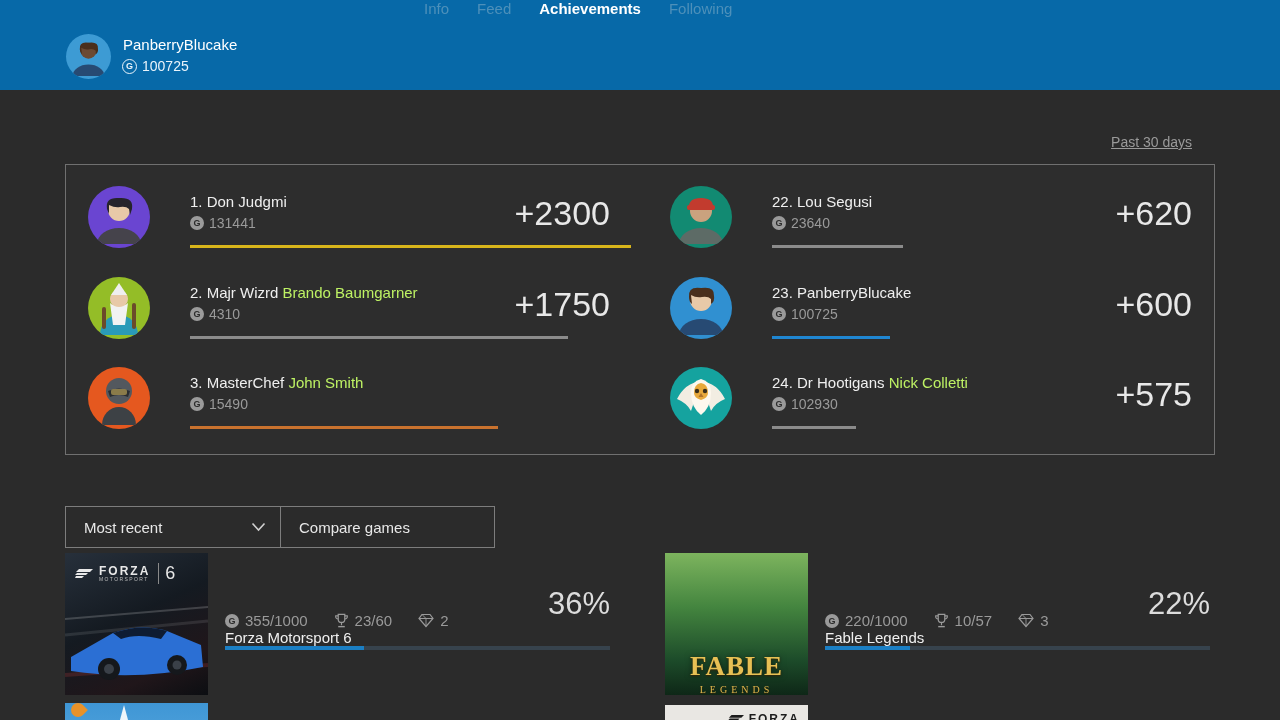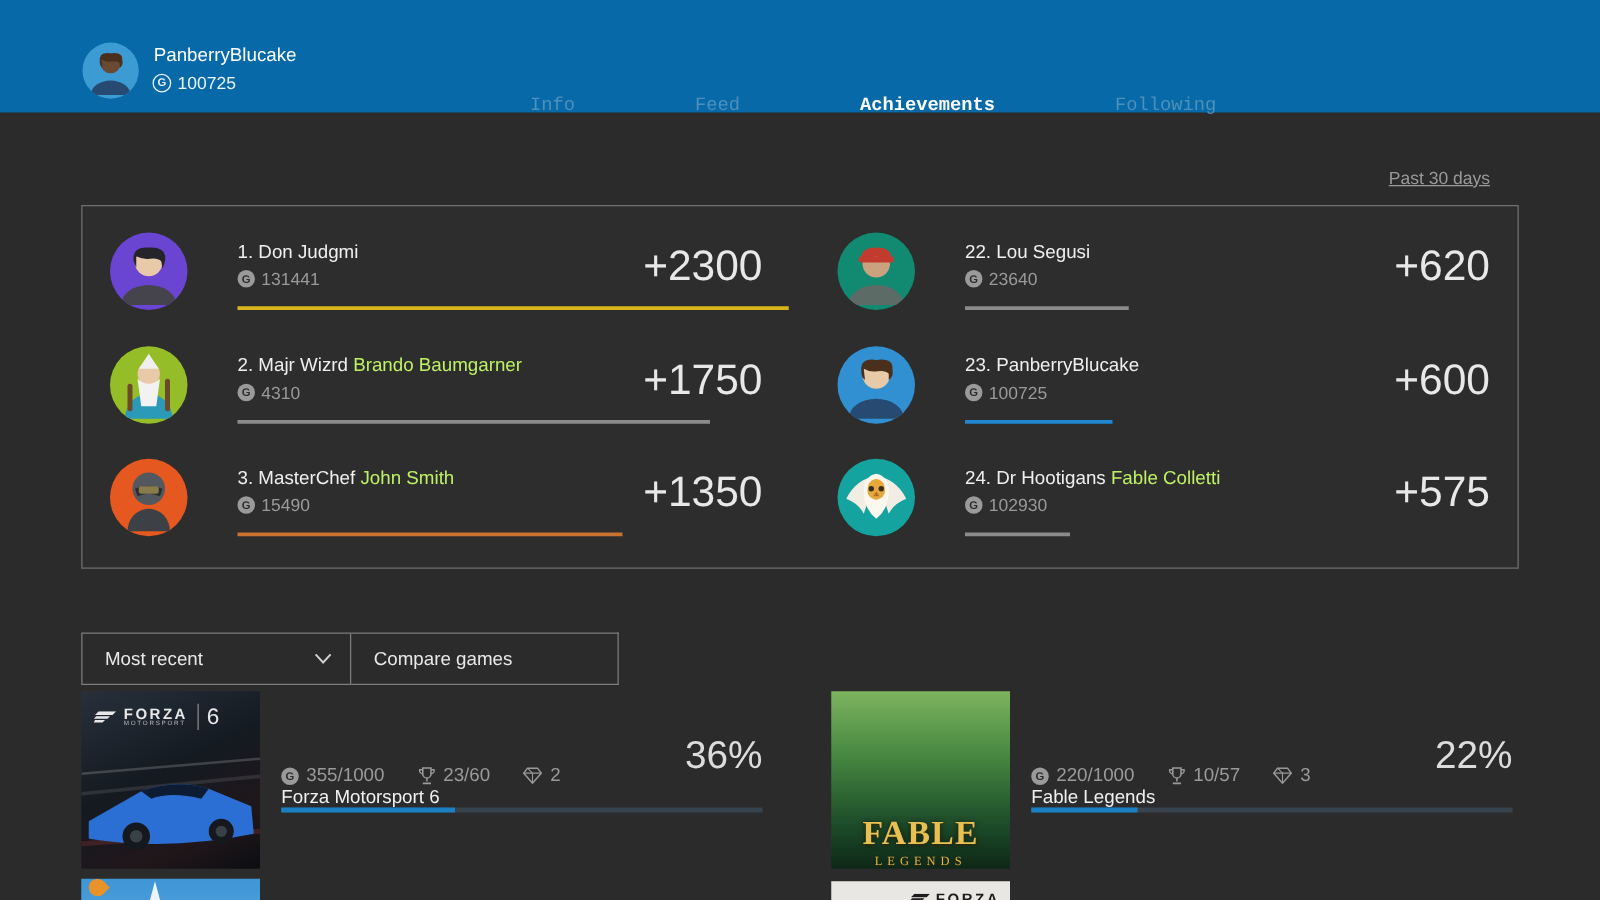--- a/index.html
+++ b/index.html
@@ -11,21 +11,21 @@
   .header { position:absolute; left:0; top:0; width:1280px; height:90px; background:#0769a8; }
   .avatar-hd { position:absolute; left:66px; top:34px; width:45px; height:45px; border-radius:50%;
                background:#3d9bd4; overflow:hidden; }
   .hd-name { position:absolute; left:123px; top:36px; font-size:15px; color:#ffffff; }
   .hd-score { position:absolute; left:122px; top:58px; font-size:14px; color:#eaf4fb;
               display:flex; align-items:center; gap:5px; }
   .gicon { display:inline-flex; align-items:center; justify-content:center; border-radius:50%;
            font-weight:bold; flex:0 0 auto; }
   .gicon.hd { width:15px; height:15px; border:1px solid #eaf4fb; color:#eaf4fb; font-size:9px; }
   .gicon.gray { width:14px; height:14px; background:#9a9a9a; color:#2b2b2b; font-size:9px; }
-  .tabs { position:absolute; left:424px; top:0; height:93px; display:flex; align-items:flex-end; gap:96px;font-family:Liberation Mono, monospace; }
+  .tabs { position:absolute; left:424px; top:0; height:93px; display:flex; align-items:flex-start; gap:28px; }
   .tab { font-size:15px; color:#4d90ba; cursor:pointer; }
   .tab.active { color:#ffffff; font-weight:700; }
 
   
   .lb-title { position:absolute; left:65px; top:126px; font-size:23px; font-weight:300; color:#f1f1f1; }
   .lb-period { position:absolute; right:88px; top:134px; font-size:14px; color:#9a9a9a;text-decoration:underline; }
   .panel { position:absolute; left:65px; top:164px; width:1150px; height:291px;
            border:1px solid #707070; background:#2d2d2d;
            display:grid; grid-template-columns:1fr 1fr; column-gap:60px; row-gap:25px;
            padding:21px 22px; }
@@ -212,39 +212,38 @@
         </svg>
       </div>
       <div class="e-name">
         <span>3. MasterChef</span>
         <span class="e-real">John Smith</span>
       </div>
       <div class="e-score">
         <span class="gicon gray">G</span>
         <span>15490</span>
       </div>
-      <div class="e-delta">+1350</div>
       <div class="e-bar" style="width:308px;background:#c9722e"></div>
     </div>
 
     <div class="entry">
       <div class="av" style="background:#15a39f">
         <svg width="62" height="62" viewBox="0 0 62 62">
           <path d="M31 14 q-16 2 -24 18 q10 4 14 12 z" fill="#f2ede2"></path>
           <path d="M31 14 q16 2 24 18 q-10 4 -14 12 z" fill="#f2ede2"></path>
           <path d="M31 12 q-10 2 -10 14 q0 14 10 22 q10 -8 10 -22 q0 -12 -10 -14 z" fill="#fdf8ee"></path>
           <path d="M31 16 q-7 1 -7 10 q0 5 7 7 q7 -2 7 -7 q0 -9 -7 -10 z" fill="#e8a93c"></path>
           <circle cx="27" cy="24" r="2.2" fill="#3a2e1a"></circle>
           <circle cx="35" cy="24" r="2.2" fill="#3a2e1a"></circle>
           <path d="M31 26 l-2.5 4 l5 0 z" fill="#b0722a"></path>
         </svg>
       </div>
       <div class="e-name">
         <span>24. Dr Hootigans</span>
-        <span class="e-real">Fable Colletti</span>
+        <span class="e-real">Nick Colletti</span>
       </div>
       <div class="e-score">
         <span class="gicon gray">G</span>
         <span>102930</span>
       </div>
       <div class="e-delta">+575</div>
       <div class="e-bar" style="width:84px;background:#8b8b8b"></div>
     </div>
 
   </div>

